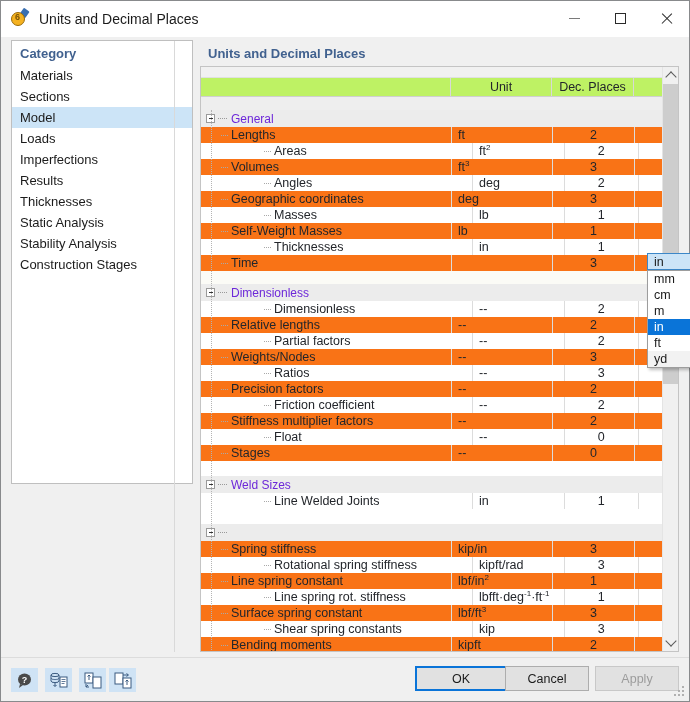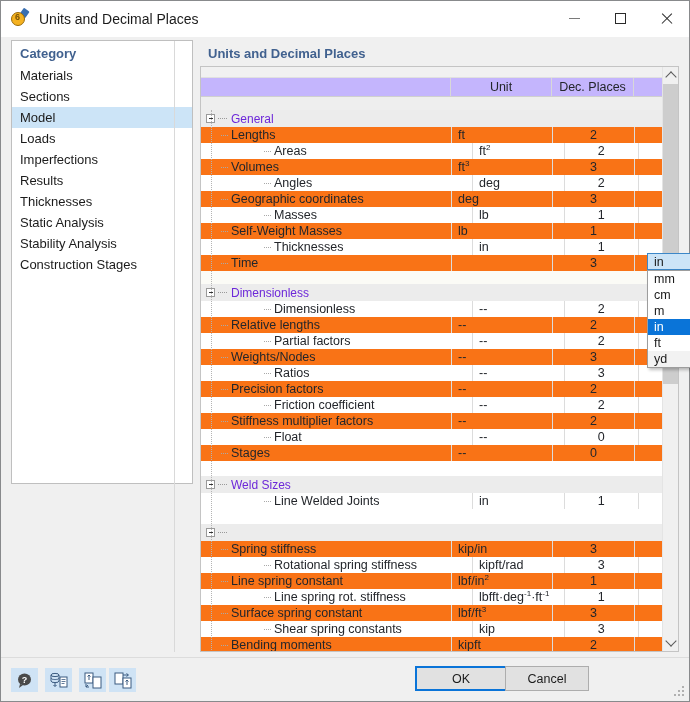--- a/index.html
+++ b/index.html
@@ -113,21 +113,21 @@
     box-sizing: border-box;
     overflow: hidden;
   }
   
   #grid-head-blank {
     position: absolute; left: 0; top: 0; width: 461px; height: 11px;
     background: #f1f1f1; border-bottom: 1px solid #e0e0e0; box-sizing: border-box;
   }
   #grid-head {
     position: absolute; left: 0; top: 11px; width: 461px; height: 19px;
-    background: #c4b5fd;
+    background: #bef264;
     border-bottom: 1px solid #cfcfcf;
     box-sizing: border-box;
     display: flex;
   }
   #grid-head .hcell {
     font-size: 12.5px; color: #23262b;
     display: flex; align-items: center; justify-content: center;
     box-sizing: border-box;
     border-right: 1px solid #d8d8d8;
   }
@@ -723,20 +723,21 @@
       <svg width="18" height="17" viewBox="0 0 18 17">
         <rect x="1" y="1" width="8" height="11" fill="#ffffff" stroke="#3b5b80" stroke-width="1"></rect>
         <path d="M9 3 h5 M12.5 1.5 L14.5 3 L12.5 4.5" stroke="#3b5b80" stroke-width="1" fill="none"></path>
         <rect x="9" y="6" width="8" height="10" fill="#ffffff" stroke="#3b5b80" stroke-width="1"></rect>
         <path d="M13 8 v5 M11.5 9.5 L13 8 L14.5 9.5" stroke="#3b5b80" stroke-width="1" fill="none"></path>
       </svg>
     </div>
 
     <div id="btn-ok">OK</div>
     <div id="btn-cancel">Cancel</div>
+    <div id="btn-apply">Apply</div>
 
     <div id="resize-grip">
       <i style="left:8px;top:8px;"></i>
         <i style="left:4px;top:8px;"></i>
         <i style="left:8px;top:4px;"></i>
       <i style="left:0px;top:8px;"></i>
         <i style="left:4px;top:4px;"></i>
         <i style="left:8px;top:0px;"></i>
     </div>
   </div>

